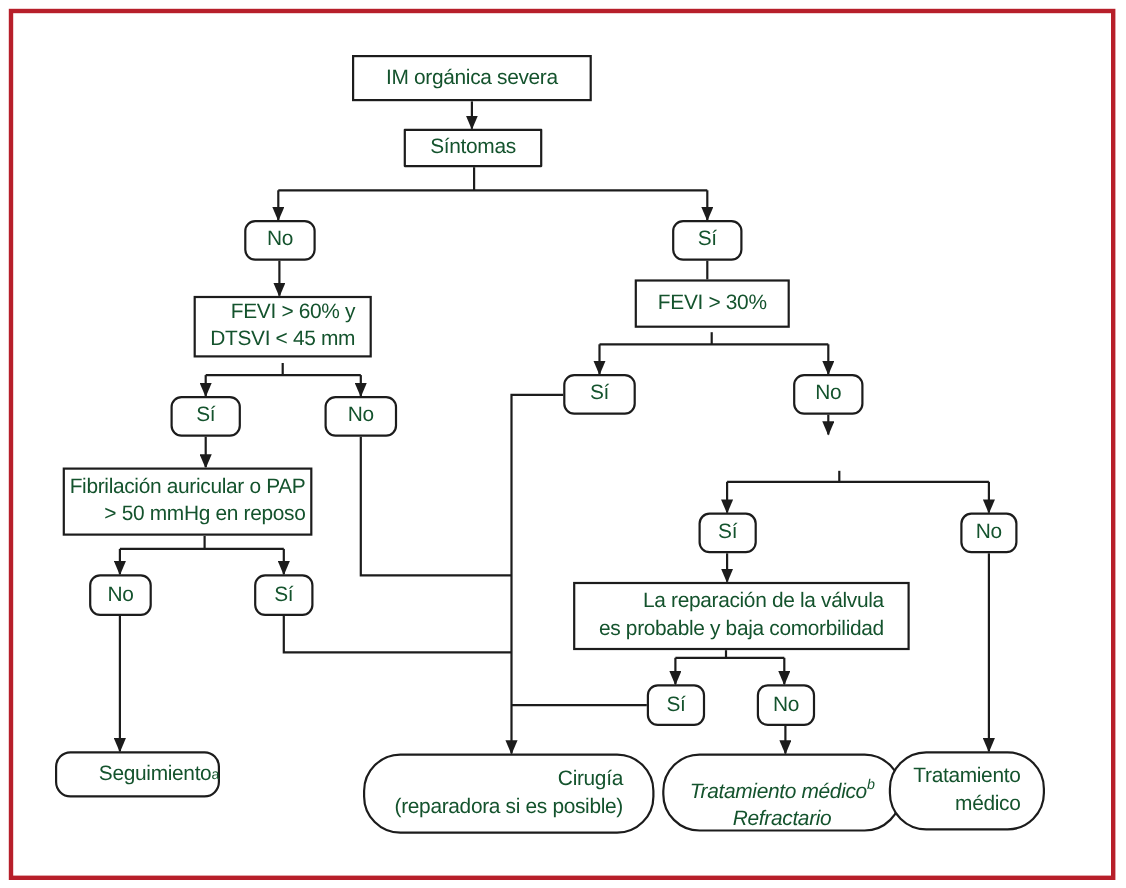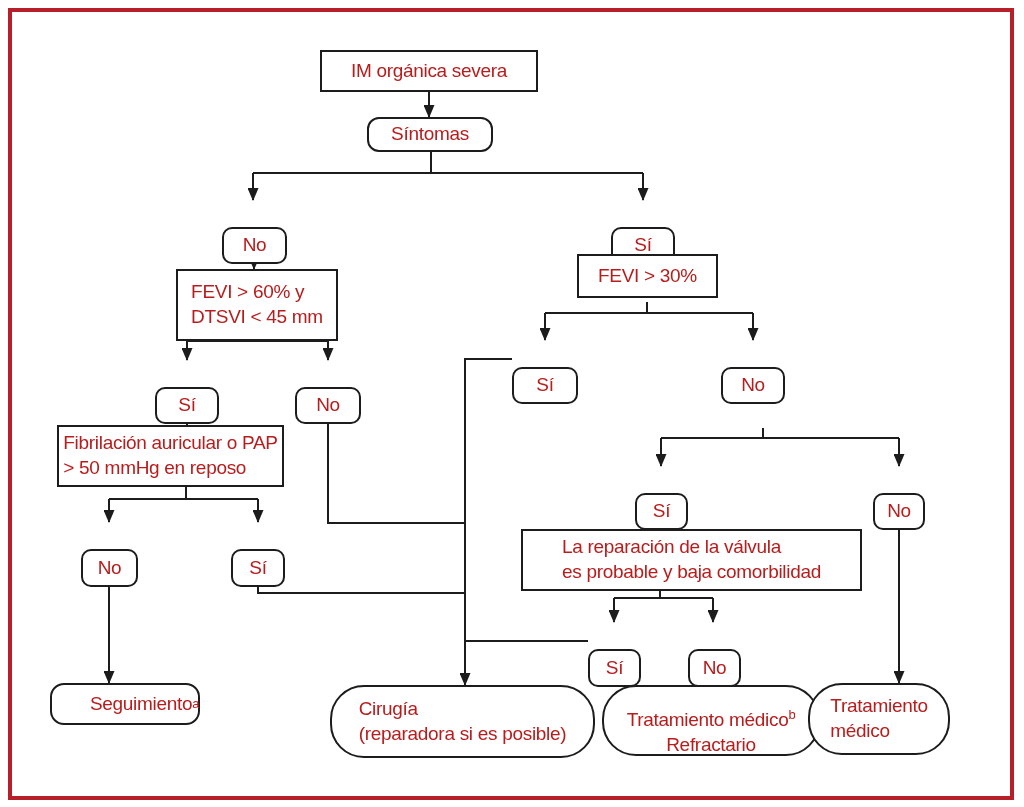--- a/index.html
+++ b/index.html
@@ -39,39 +39,39 @@
   }
   svg.connectors .arrowhead{
     fill:var(--line-color);
     stroke:none;
   }
   .node{
     position:absolute;
     display:flex;
     align-items:center;
     justify-content:center;
-    text-align:left;
+    text-align:right;
     background:#ffffff;
     border:2px solid var(--line-color);
-    color:#b91c1c;
+    color:#14532d;
     font-size:19px;
     line-height:1.3;
     letter-spacing:-0.3px;
     white-space:pre-line;
   }
-  .round{border-radius:10px;margin-top:27px;}
-  .r12{border-radius:12px;}
+  .round{border-radius:10px;}
+  .r12{border-radius:1px;}
   .pill-sm{border-radius:14px;padding-left:39px;}
   .pill{border-radius:34px;}
   sup{
     font-size:13px;
     line-height:0;
     vertical-align:super;
   }
-  .stack{display:flex;flex-direction:column;align-items:center;justify-content:center;}
+  .stack{display:flex;flex-direction:column;align-items:center;justify-content:center;font-style:italic;}
 </style>
 </head>
 <body>
 
 <div class="figure">
 
   <div class="frame"></div>
 
   <svg class="connectors" viewBox="0 0 1024 807">
     <defs>
@@ -138,21 +138,21 @@
   </svg>
 
   <div class="node" style="left:320px;top:50px;width:218px;height:42px">IM orgánica severa</div>
 
   <div class="node r12" style="left:367px;top:117px;width:126px;height:35px">Síntomas</div>
 
   <div class="node round" style="left:222px;top:200px;width:65px;height:37px">No</div>
 
   <div class="node round" style="left:611px;top:200px;width:64px;height:37px">Sí</div>
 
-  <div class="node" style="left:176px;top:269px;width:162px;height:72px">FEVI &gt; 60% y
+  <div class="node" style="left:176px;top:269px;width:162px;height:56px">FEVI &gt; 60% y
 DTSVI &lt; 45 mm</div>
 
   <div class="node round" style="left:155px;top:360px;width:64px;height:37px">Sí</div>
 
   <div class="node round" style="left:295px;top:360px;width:66px;height:37px">No</div>
 
   <div class="node" style="left:57px;top:425px;width:227px;height:62px">Fibrilación auricular o PAP
 &gt; 50 mmHg en reposo</div>
 
   <div class="node round" style="left:81px;top:522px;width:57px;height:38px">No</div>
@@ -167,21 +167,21 @@
 
   <div class="node round" style="left:512px;top:340px;width:66px;height:37px">Sí</div>
 
   <div class="node round" style="left:721px;top:340px;width:64px;height:37px">No</div>
 
 
   <div class="node round" style="left:635px;top:466px;width:53px;height:37px">Sí</div>
 
   <div class="node round" style="left:873px;top:466px;width:52px;height:37px">No</div>
 
-  <div class="node" style="left:521px;top:529px;width:341px;height:62px">La reparación de la válvula
+  <div class="node" style="left:521px;top:529px;width:306px;height:62px">La reparación de la válvula
 es probable y baja comorbilidad</div>
 
   <div class="node round" style="left:588px;top:622px;width:53px;height:38px">Sí</div>
 
   <div class="node round" style="left:688px;top:622px;width:53px;height:38px">No</div>
 
   <div class="node pill" style="left:330px;top:685px;width:265px;height:73px">Cirugía
 (reparadora si es posible)</div>
 
   <div class="node pill stack" style="left:602px;top:685px;width:218px;height:71px">

